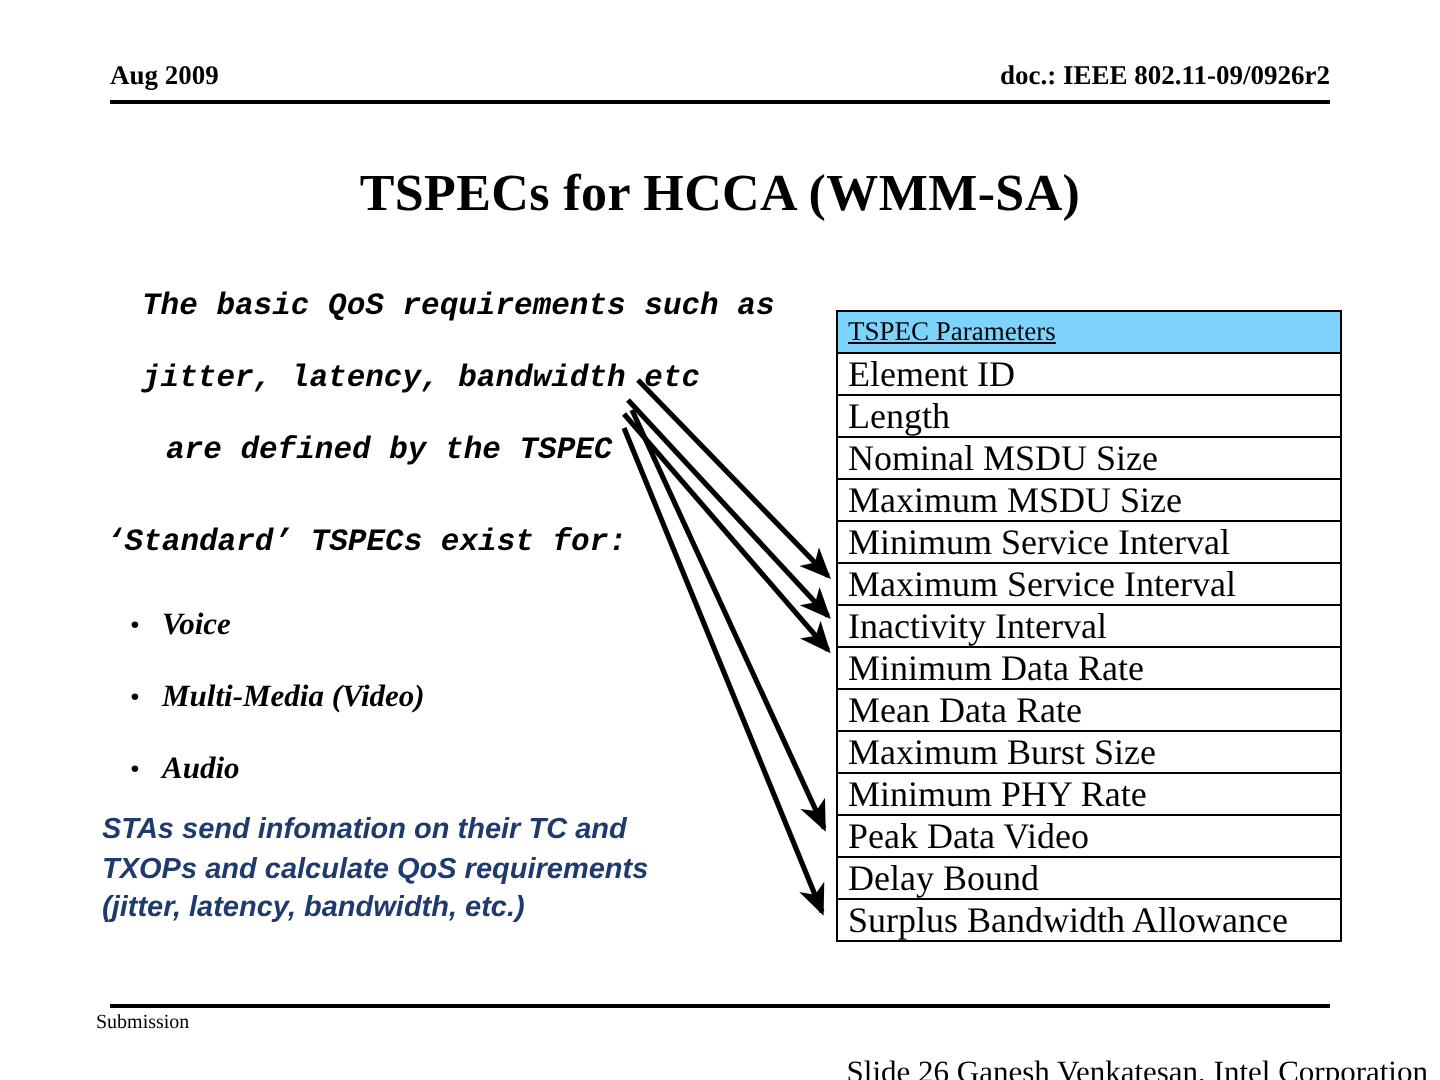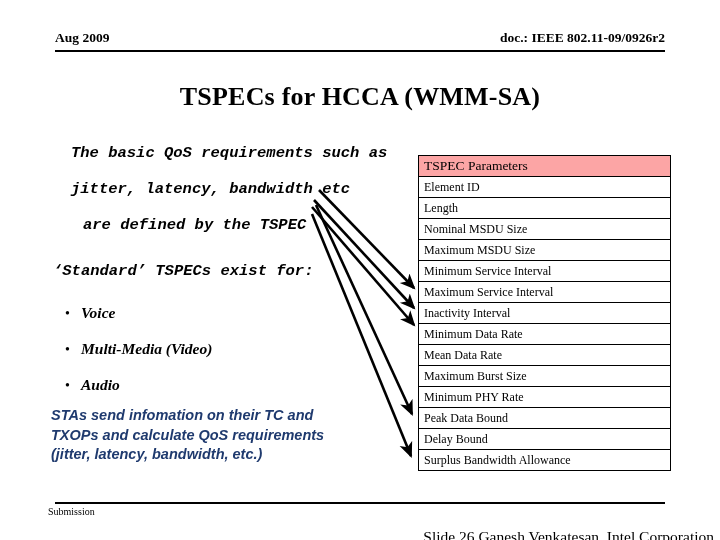--- a/index.html
+++ b/index.html
@@ -147,32 +147,33 @@
   }
   .tspec-table table {
     border-collapse: collapse;
     width: 100%;
   }
   .tspec-table td {
     height: 20px;
     border-bottom: 1.2px solid #000000;
     padding: 0 0 0 5px;
     font-family: "Liberation Serif", serif;
-    font-size: 12px;
+    font-size: 18px;
     color: #000000;
     white-space: nowrap;
     vertical-align: middle;
     line-height: 20px;
   }
   .tspec-table tr:last-child td {
     border-bottom: none;
   }
   .tspec-table tr.head td {
-    background: #fca5a5;
+    background: #7dd3fc;
     font-size: 13.5px;
+    text-decoration: underline;
   }
 
   
   .footer-rule {
     position: absolute;
     left: 55px;
     top: 502px;
     width: 610px;
     height: 0;
     border-top: 2.2px solid #000000;
@@ -280,21 +281,21 @@
         <tr>
             <td>Mean Data Rate</td>
           </tr>
         <tr>
             <td>Maximum Burst Size</td>
           </tr>
         <tr>
             <td>Minimum PHY Rate</td>
           </tr>
         <tr>
-            <td>Peak Data Bound</td>
+            <td>Peak Data Video</td>
           </tr>
         <tr>
             <td>Delay Bound</td>
           </tr>
         <tr>
             <td>Surplus Bandwidth Allowance</td>
           </tr>
       </tbody>
     </table>
   </div>

